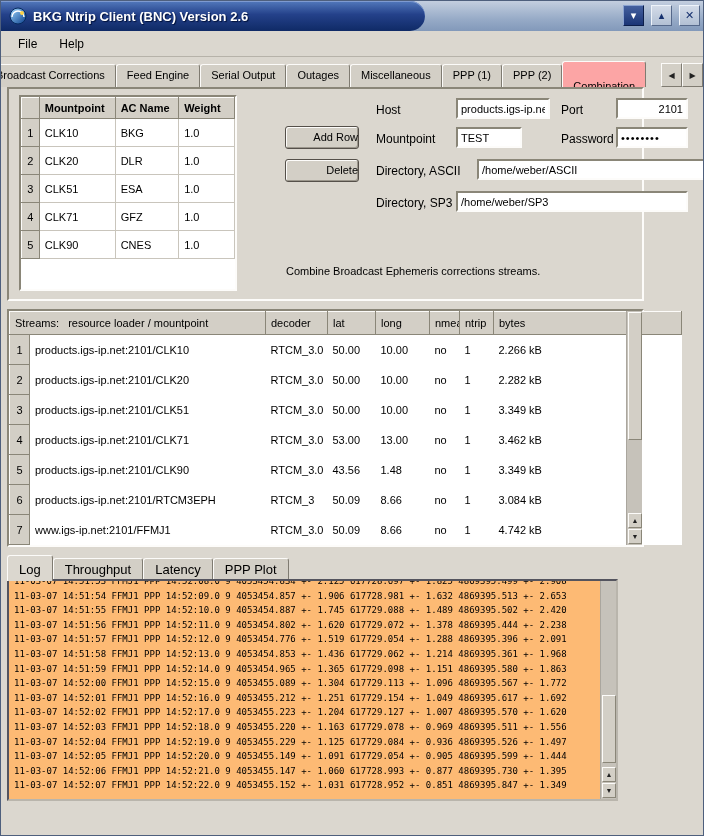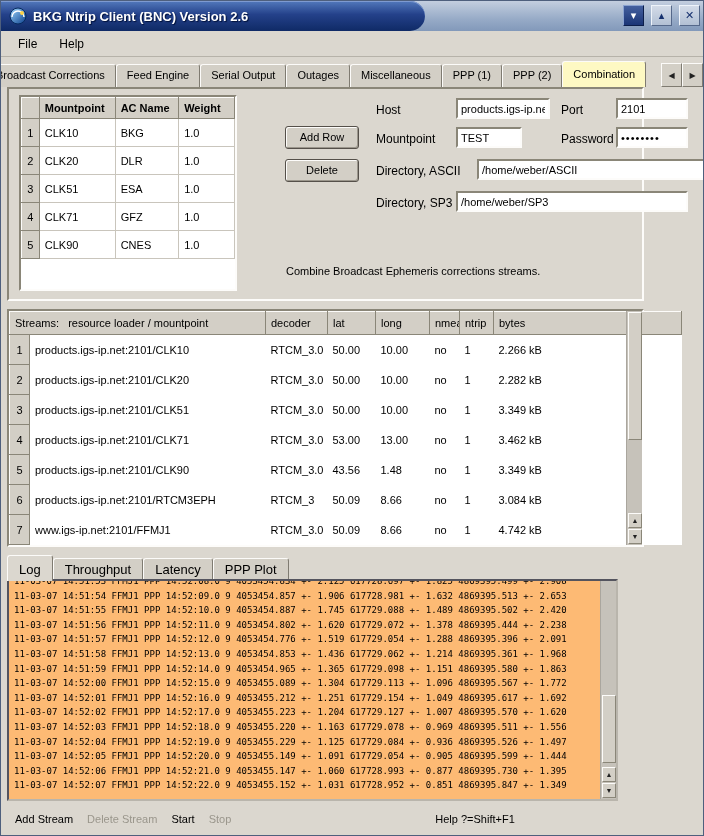--- a/index.html
+++ b/index.html
@@ -33,22 +33,22 @@
     background:#dbd7cf; border-bottom:1px solid #b6b2a9;
     display:flex; align-items:center; padding-left:8px; gap:4px; font-size:12px; }
   .menu-item { padding:3px 9px; }
   
   .tabbar { position:absolute; left:0; top:60px; width:704px; height:26px; }
   .tabs { display:flex; align-items:flex-end; height:26px; margin-right:46px; overflow:hidden; }
   .tab { font-size:11px; padding:4px 10px; height:23px; white-space:nowrap;
     background:#d3cfc6; border:1px solid; border-color:#fcfbf9 #7f7b71 #7f7b71 #fcfbf9;
     border-radius:3px 3px 0 0; border-bottom:none; }
   .tab:first-child { margin-left:-16px; }
-  .tab.active { background:#fef9c3; height:28px; margin-bottom:-2px; position:relative; z-index:5;
-    padding-top:6px; }
+  .tab.active { background:#fca5a5; height:28px; margin-bottom:-2px; position:relative; z-index:5;
+    padding-top:18px; }
   .tab-arrows { position:absolute; right:2px; top:2px; display:flex; }
   .tab-arrow { width:21px; height:24px; background:#d3cfc6;
     border:1px solid; border-color:#fcfbf9 #7f7b71 #7f7b71 #fcfbf9;
     display:flex; align-items:center; justify-content:center; font-size:8px; color:#222; }
   
   .panel { position:absolute; left:6px; width:637px;
     border:2px solid; border-color:#8a8678 #fdfcfa #fdfcfa #8a8678; }
   #combination-panel { top:86px; height:214px; background:#dbd7cf; }
   #streams-panel { top:308px; height:238px; background:#fff; }
   
@@ -58,31 +58,31 @@
   #weight-table { font-size:11px; }
   #weight-table th.h { background:#d3cfc6; font-weight:bold; text-align:left;
     border:1px solid; border-color:#fdfcfa #8a8678 #8a8678 #fdfcfa;
     height:21px; padding:2px 5px; overflow:hidden; }
   #weight-table th.vh { background:#d3cfc6; font-weight:normal; text-align:center;
     border:1px solid; border-color:#fdfcfa #8a8678 #8a8678 #fdfcfa; }
   #weight-table td { border:1px solid #c9c5bc; background:#fff; height:28px;
     padding:2px 5px; overflow:hidden; white-space:nowrap; }
   
   .qbtn { position:absolute; width:74px; height:23px; background:#d3cfc6;
-    border:1px solid #55504a; border-radius:3px; font-size:11px; text-align:center;
+    border:1px solid #55504a; border-radius:3px; font-size:11px; text-align:right;
     line-height:21px; box-shadow:inset 1px 1px 0 #fdfcfa, inset -1px -1px 0 #9b968c; cursor:default; }
   #btn-add-row { left:276px; top:37px; }
   #btn-delete  { left:276px; top:70px; }
   
   .flabel { position:absolute; font-size:12px; white-space:nowrap; }
   .qinput { position:absolute; height:21px; background:#fff; font-size:11px; padding:0 3px;
     border:2px solid; border-color:#8a8678 #fdfcfa #fdfcfa #8a8678;
     font-family:"Liberation Sans", sans-serif; color:#000; }
   #lbl-host { left:367px; top:14px; }        #in-host { left:447px; top:9px; width:94px; }
-  #lbl-port { left:552px; top:14px; }        #in-port { left:607px; top:9px; width:72px; }
+  #lbl-port { left:552px; top:14px; }        #in-port { left:607px; top:9px; width:72px;text-align:right; }
   #lbl-mountpoint { left:367px; top:43px; }  #in-mountpoint { left:447px; top:38px; width:66px; }
   #lbl-password { left:552px; top:43px; }    #in-password { left:607px; top:38px; width:72px; letter-spacing:1px; }
   #lbl-dir-ascii { left:367px; top:75px; }   #in-dir-ascii { left:468px; top:70px; width:232px; }
   #lbl-dir-sp3 { left:367px; top:107px; }    #in-dir-sp3 { left:447px; top:102px; width:232px; }
   #combo-caption { position:absolute; left:277px; top:176px; font-size:11px; }
   
   #streams-table { width:672px; font-size:11px; }
   #streams-table th { background:#d3cfc6; font-weight:normal; text-align:left;
     border:1px solid; border-color:#fdfcfa #8a8678 #8a8678 #fdfcfa;
     height:23px; padding:2px 5px; overflow:hidden; white-space:pre; }
@@ -358,21 +358,14 @@
     <div id="log-lines"><div>11-03-07 14:51:53 FFMJ1 PPP 14:52:08.0 9 4053454.834 +- 2.125 617728.697 +- 1.825 4869395.499 +- 2.908</div><div>11-03-07 14:51:54 FFMJ1 PPP 14:52:09.0 9 4053454.857 +- 1.906 617728.981 +- 1.632 4869395.513 +- 2.653</div><div>11-03-07 14:51:55 FFMJ1 PPP 14:52:10.0 9 4053454.887 +- 1.745 617729.088 +- 1.489 4869395.502 +- 2.420</div><div>11-03-07 14:51:56 FFMJ1 PPP 14:52:11.0 9 4053454.802 +- 1.620 617729.072 +- 1.378 4869395.444 +- 2.238</div><div>11-03-07 14:51:57 FFMJ1 PPP 14:52:12.0 9 4053454.776 +- 1.519 617729.054 +- 1.288 4869395.396 +- 2.091</div><div>11-03-07 14:51:58 FFMJ1 PPP 14:52:13.0 9 4053454.853 +- 1.436 617729.062 +- 1.214 4869395.361 +- 1.968</div><div>11-03-07 14:51:59 FFMJ1 PPP 14:52:14.0 9 4053454.965 +- 1.365 617729.098 +- 1.151 4869395.580 +- 1.863</div><div>11-03-07 14:52:00 FFMJ1 PPP 14:52:15.0 9 4053455.089 +- 1.304 617729.113 +- 1.096 4869395.567 +- 1.772</div><div>11-03-07 14:52:01 FFMJ1 PPP 14:52:16.0 9 4053455.212 +- 1.251 617729.154 +- 1.049 4869395.617 +- 1.692</div><div>11-03-07 14:52:02 FFMJ1 PPP 14:52:17.0 9 4053455.223 +- 1.204 617729.127 +- 1.007 4869395.570 +- 1.620</div><div>11-03-07 14:52:03 FFMJ1 PPP 14:52:18.0 9 4053455.220 +- 1.163 617729.078 +- 0.969 4869395.511 +- 1.556</div><div>11-03-07 14:52:04 FFMJ1 PPP 14:52:19.0 9 4053455.229 +- 1.125 617729.084 +- 0.936 4869395.526 +- 1.497</div><div>11-03-07 14:52:05 FFMJ1 PPP 14:52:20.0 9 4053455.149 +- 1.091 617729.054 +- 0.905 4869395.599 +- 1.444</div><div>11-03-07 14:52:06 FFMJ1 PPP 14:52:21.0 9 4053455.147 +- 1.060 617728.993 +- 0.877 4869395.730 +- 1.395</div><div>11-03-07 14:52:07 FFMJ1 PPP 14:52:22.0 9 4053455.152 +- 1.031 617728.952 +- 0.851 4869395.847 +- 1.349</div></div>
     <div class="vscroll">
       <div class="vthumb" id="log-thumb"></div>
       <div class="varrowbox">
         <div class="varrow">▲</div>
         <div class="varrow">▼</div>
       </div>
     </div>
   </div>
 
-  <div class="bottombar">
-    <span class="bb-btn" id="bb-0">Add Stream</span>
-    <span class="bb-btn disabled" id="bb-1">Delete Stream</span>
-    <span class="bb-btn" id="bb-2">Start</span>
-    <span class="bb-btn disabled" id="bb-3">Stop</span>
-    <span id="bb-help">Help ?=Shift+F1</span>
-  </div>
 
 </div>
 
 </body></html>

